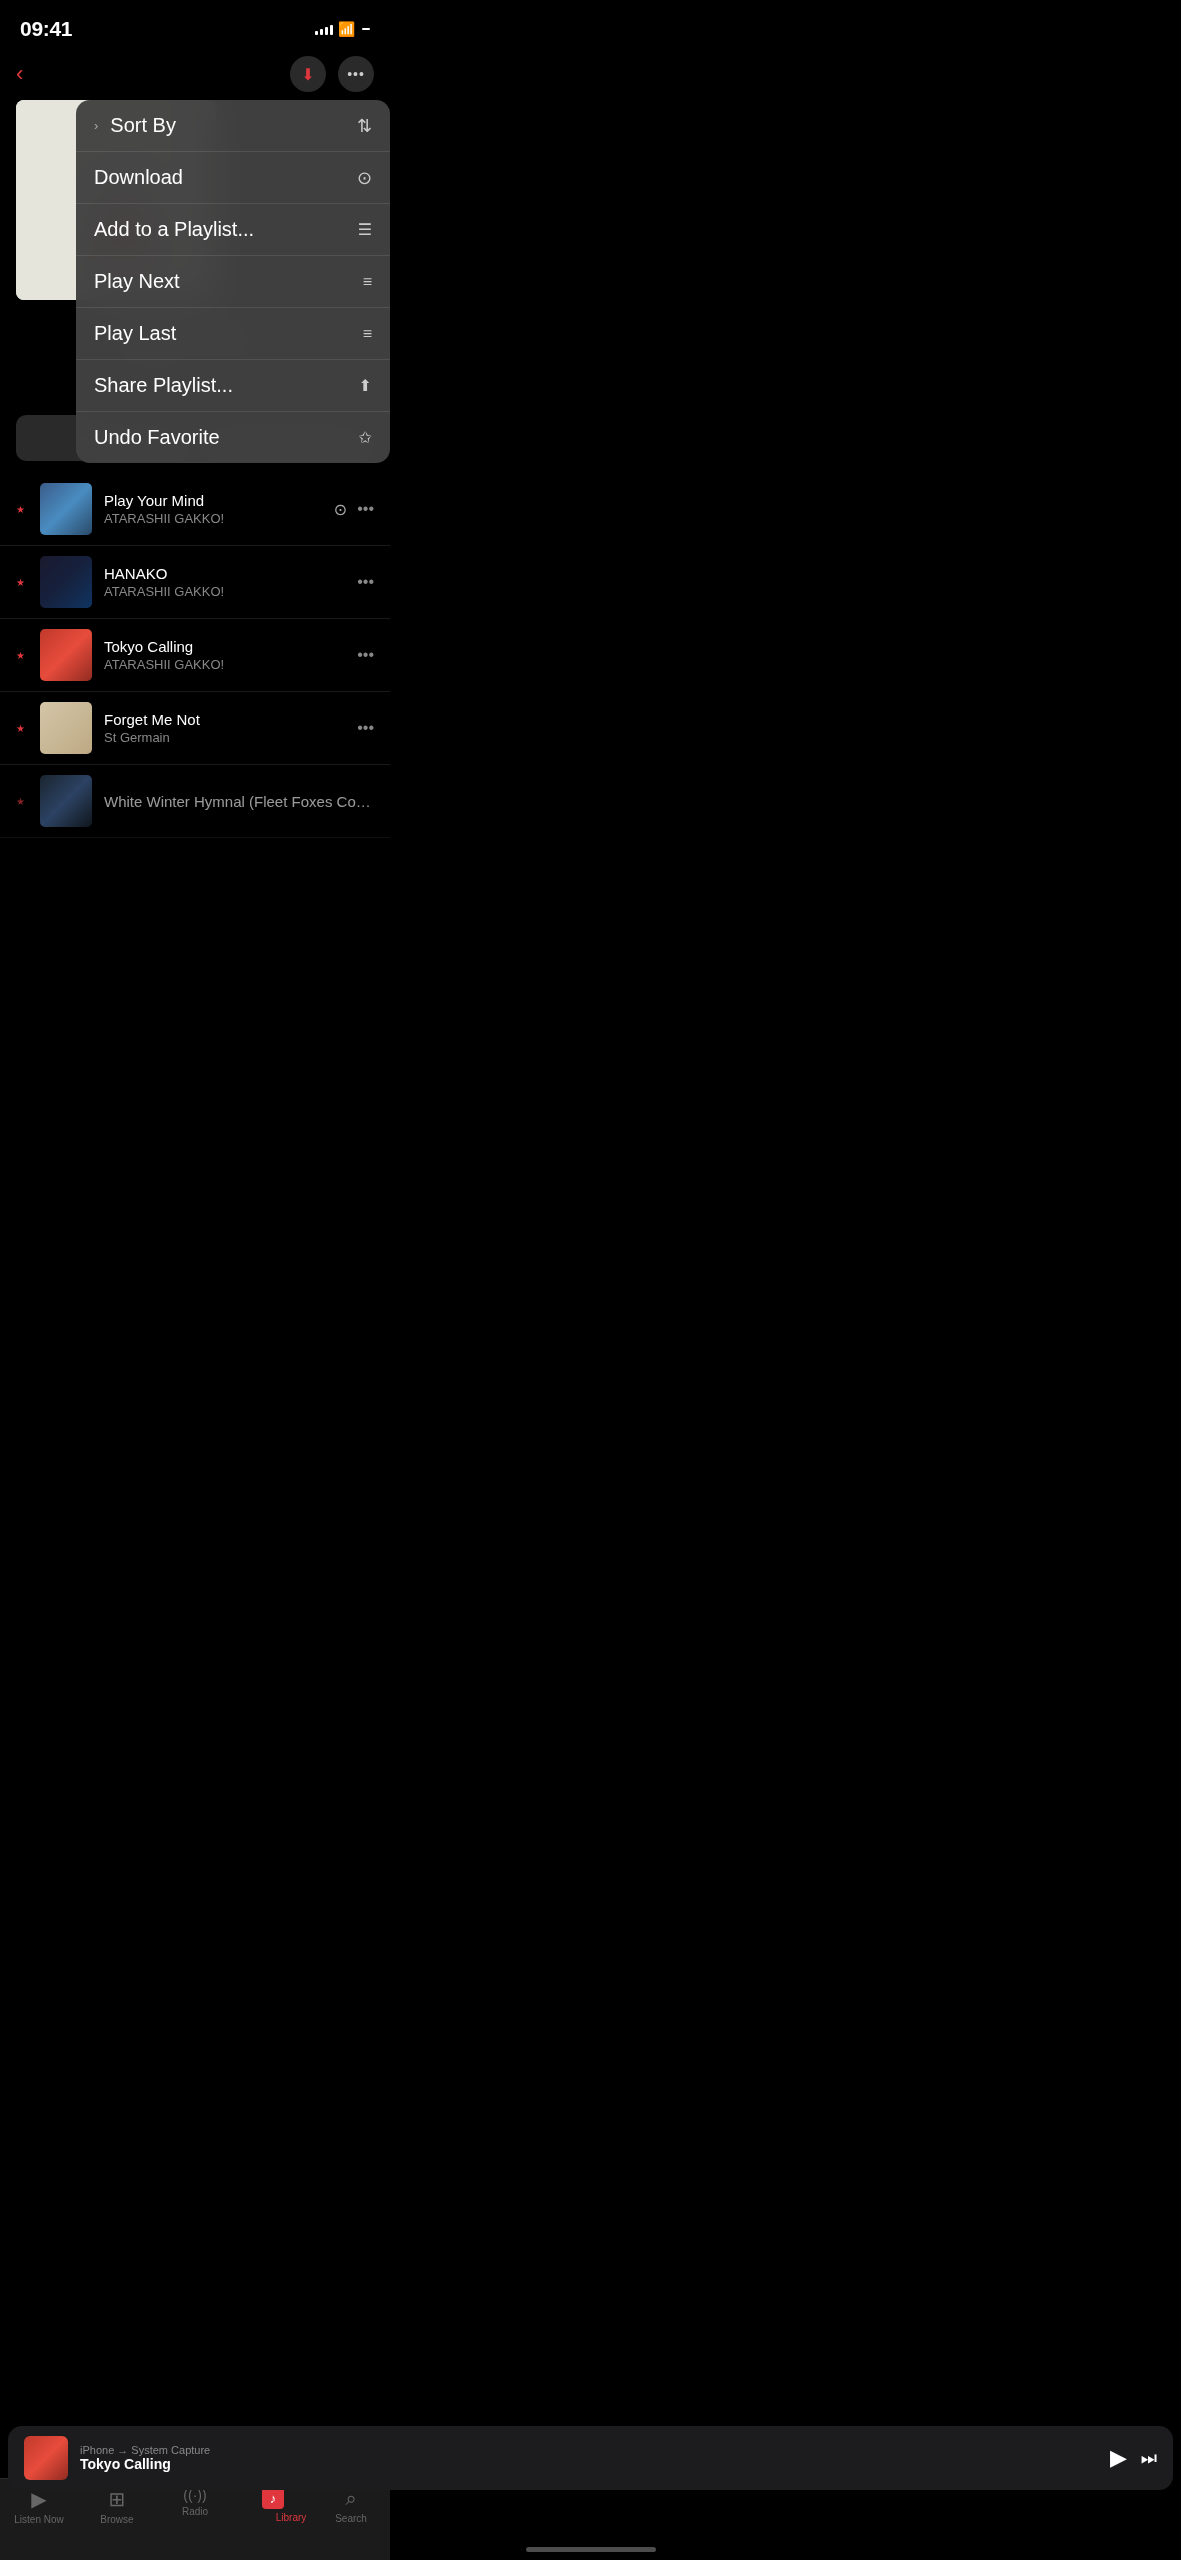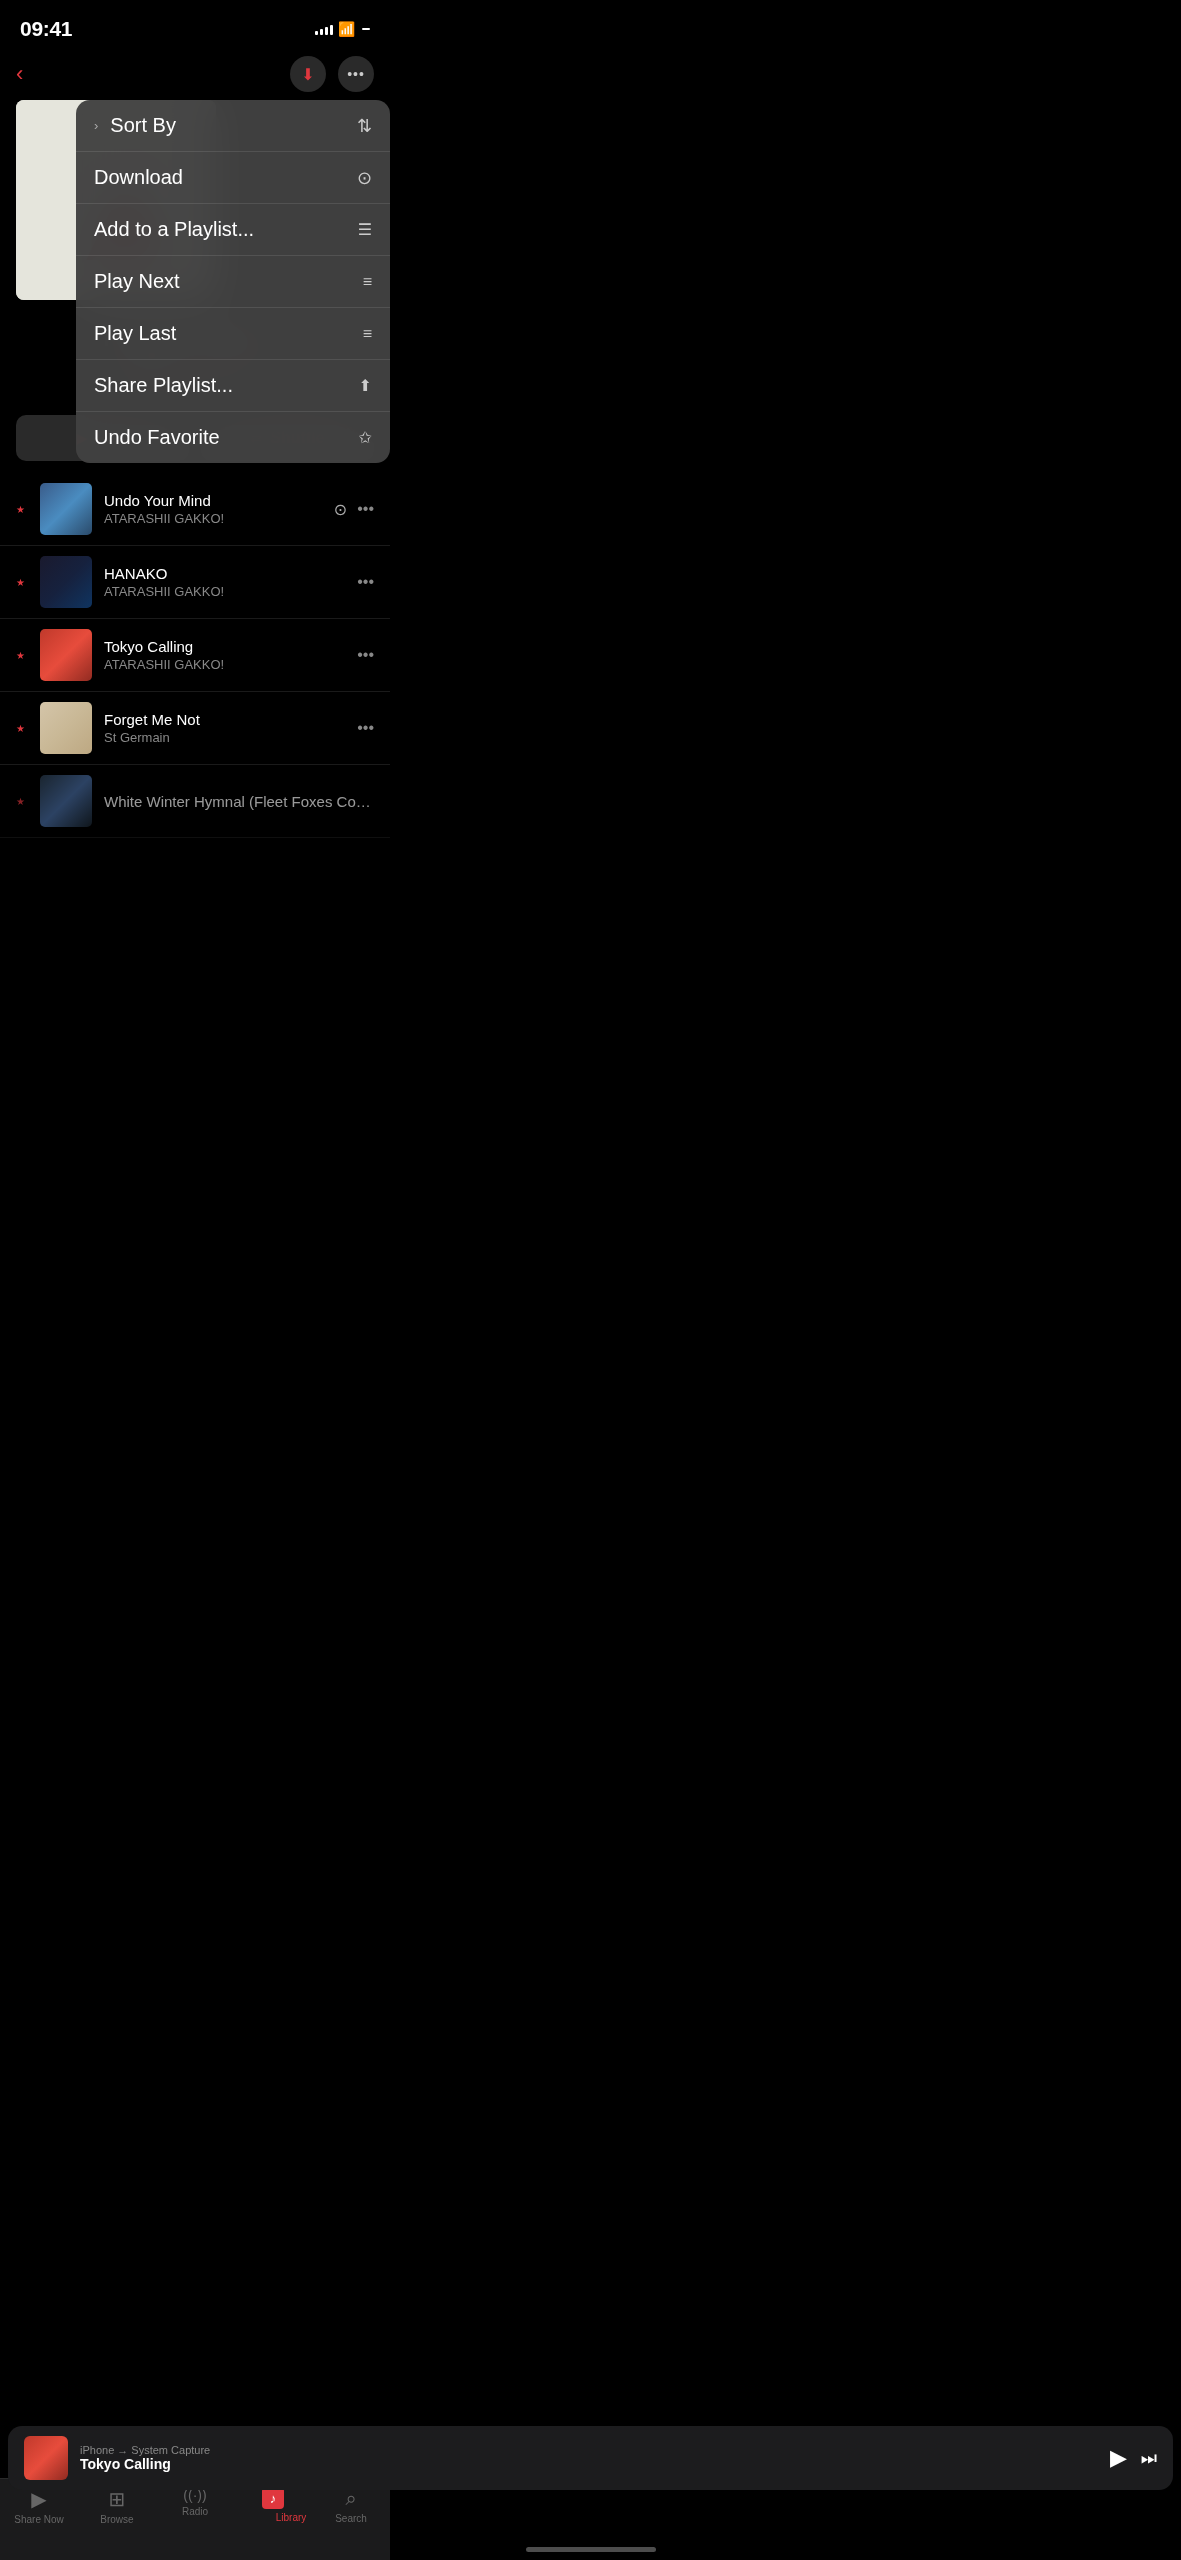--- a/index.html
+++ b/index.html
@@ -476,21 +476,21 @@
     <span class="btn-label">Shuffle</span>
   </button>
 </div>
 
 <div class="song-list">
 
   <div class="song-item">
     <span class="fav-star">★</span>
     <div class="song-thumb song-thumb-1"></div>
     <div class="song-info">
-      <div class="song-title">Undo Your Mind</div>
+      <div class="song-title">Play Your Mind</div>
       <div class="song-artist">ATARASHII GAKKO!</div>
     </div>
     <div class="song-actions">
       <span class="dl-icon">⊙</span>
       <span class="more-icon">•••</span>
     </div>
   </div>
 
   <div class="song-item">
     <span class="fav-star">★</span>
@@ -548,21 +548,21 @@
   </div>
   <div class="mini-controls">
     <span class="mini-play">▶</span>
     <span class="mini-ff">⏭</span>
   </div>
 </div>
 
 <div class="tab-bar">
   <div class="tab-item">
     <span class="tab-icon" style="font-size:20px;">▶</span>
-    <span class="tab-label">Share Now</span>
+    <span class="tab-label">Listen Now</span>
   </div>
   <div class="tab-item">
     <span class="tab-icon" style="font-size:20px;">⊞</span>
     <span class="tab-label">Browse</span>
   </div>
   <div class="tab-item">
     <span class="tab-icon" style="font-size:14px; color:#666;">((·))</span>
     <span class="tab-label">Radio</span>
   </div>
   <div class="tab-item">

